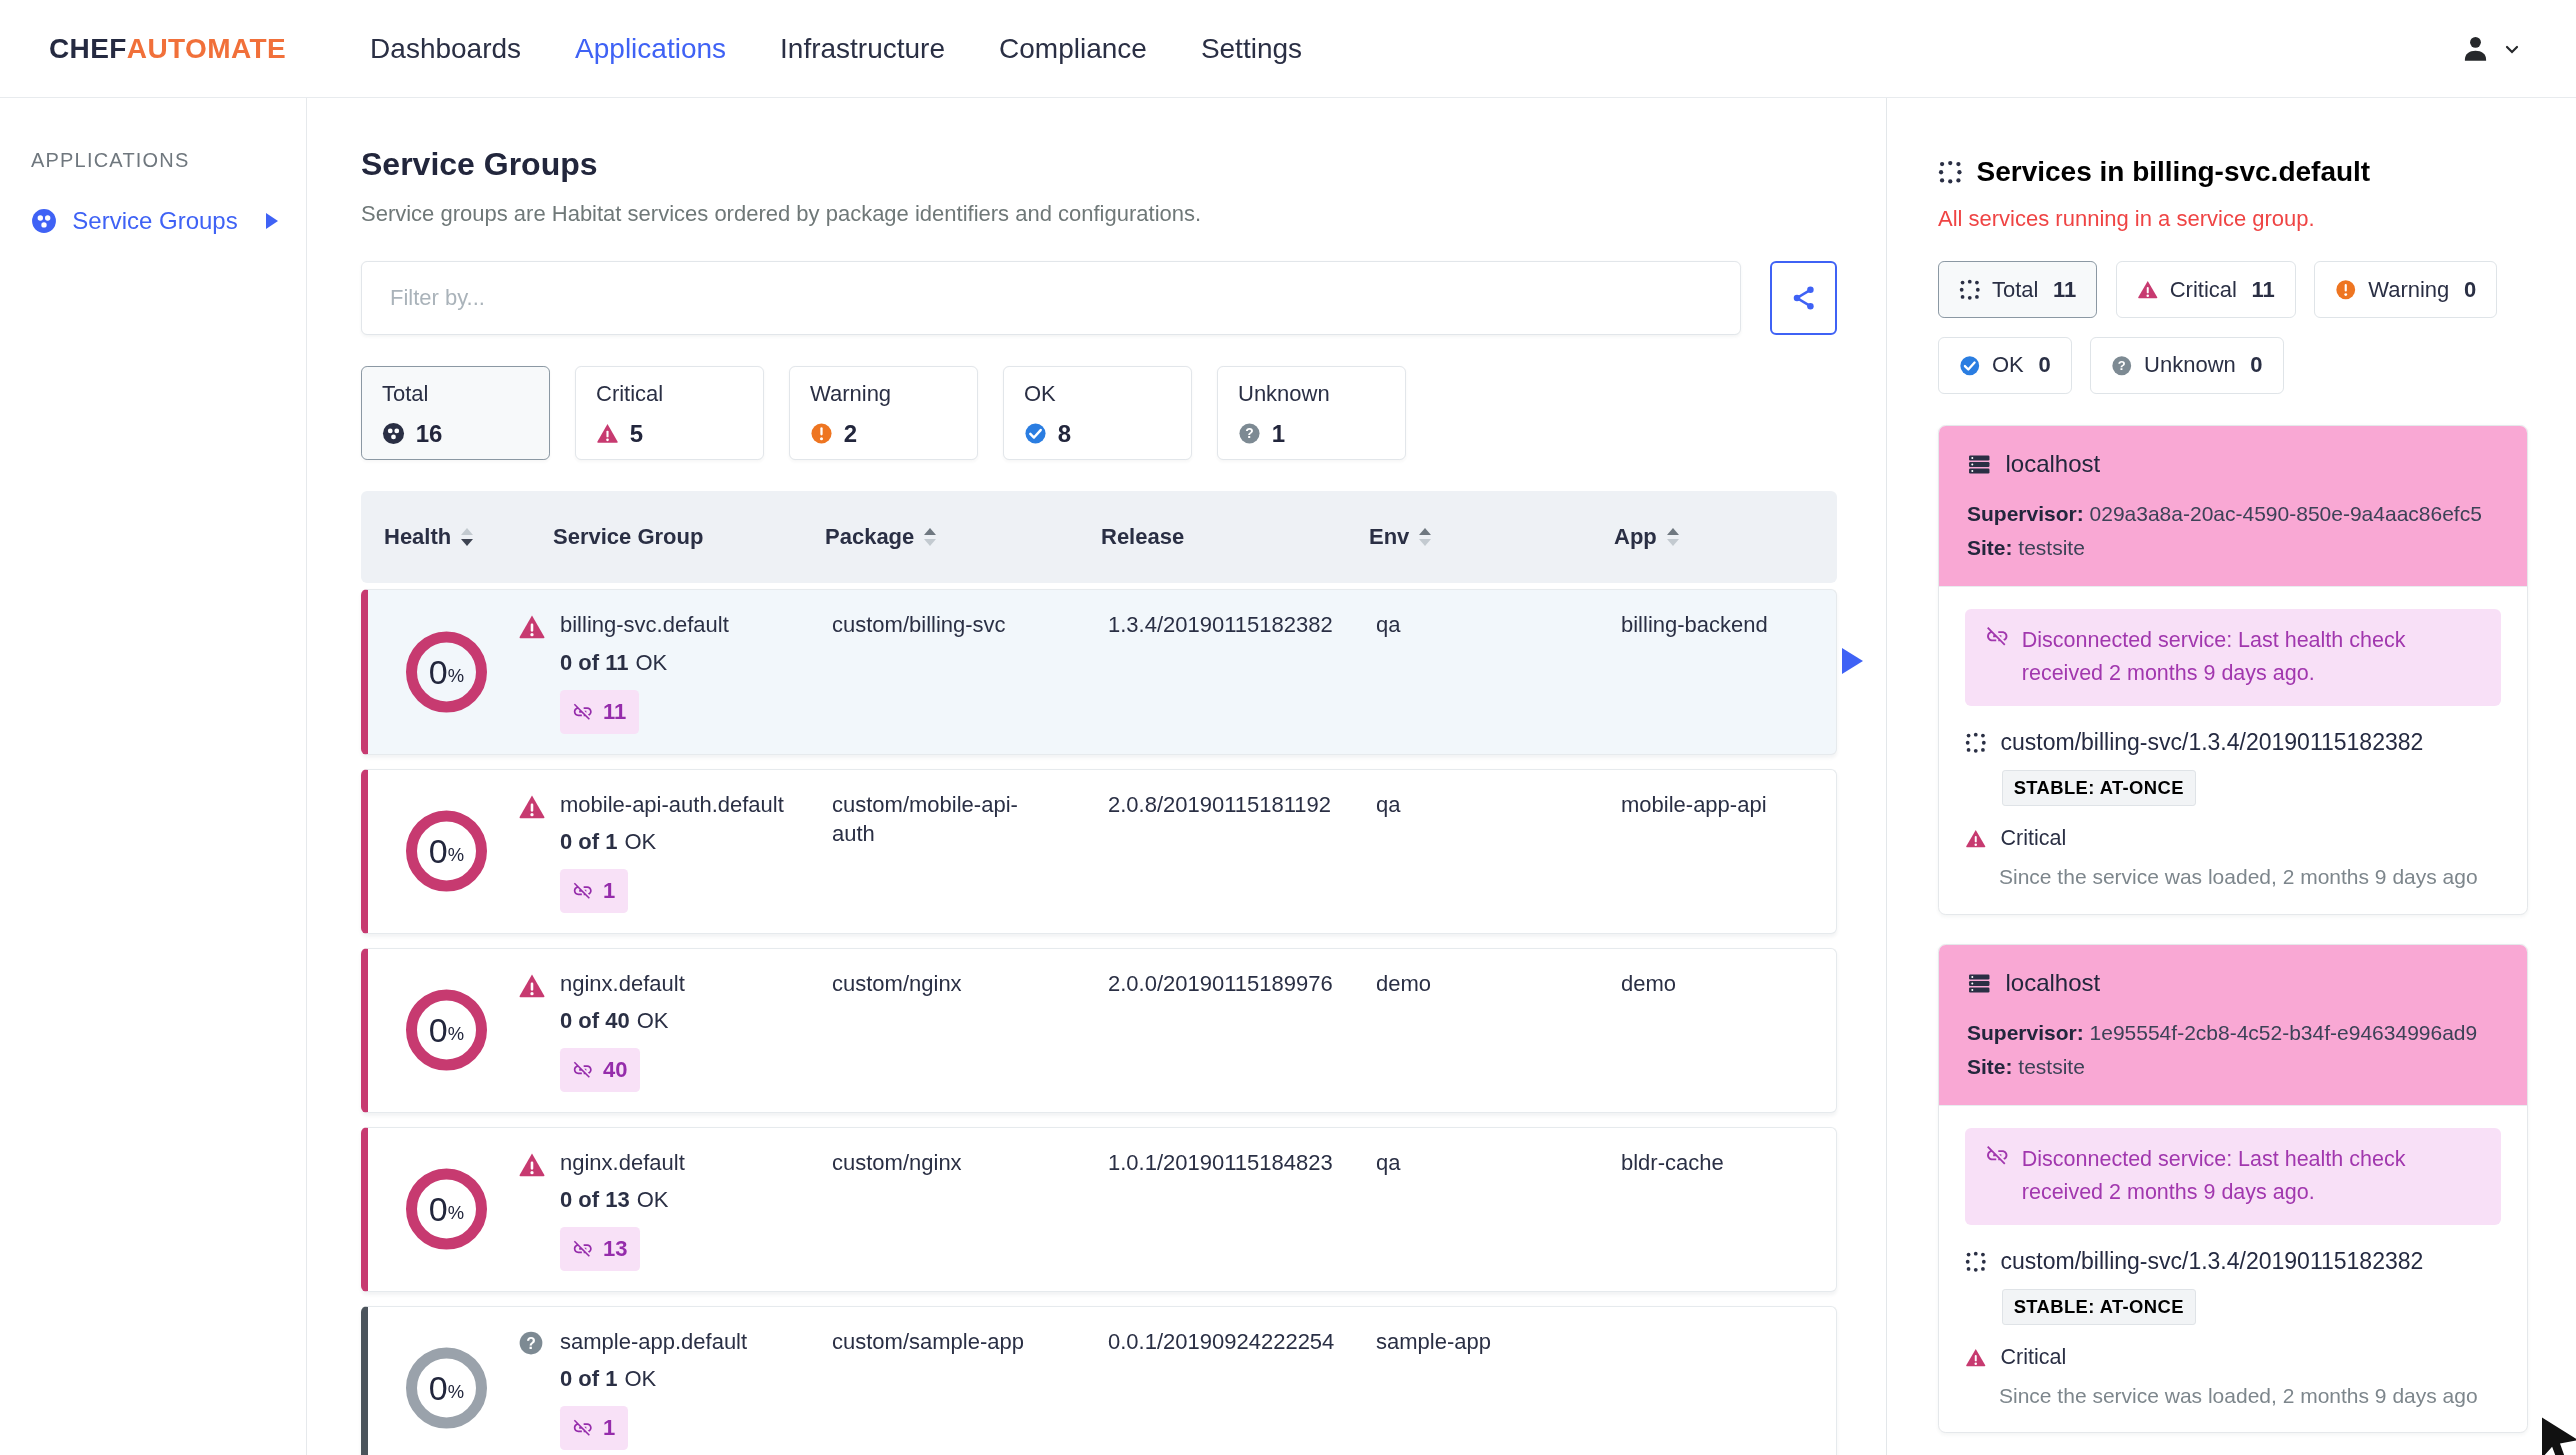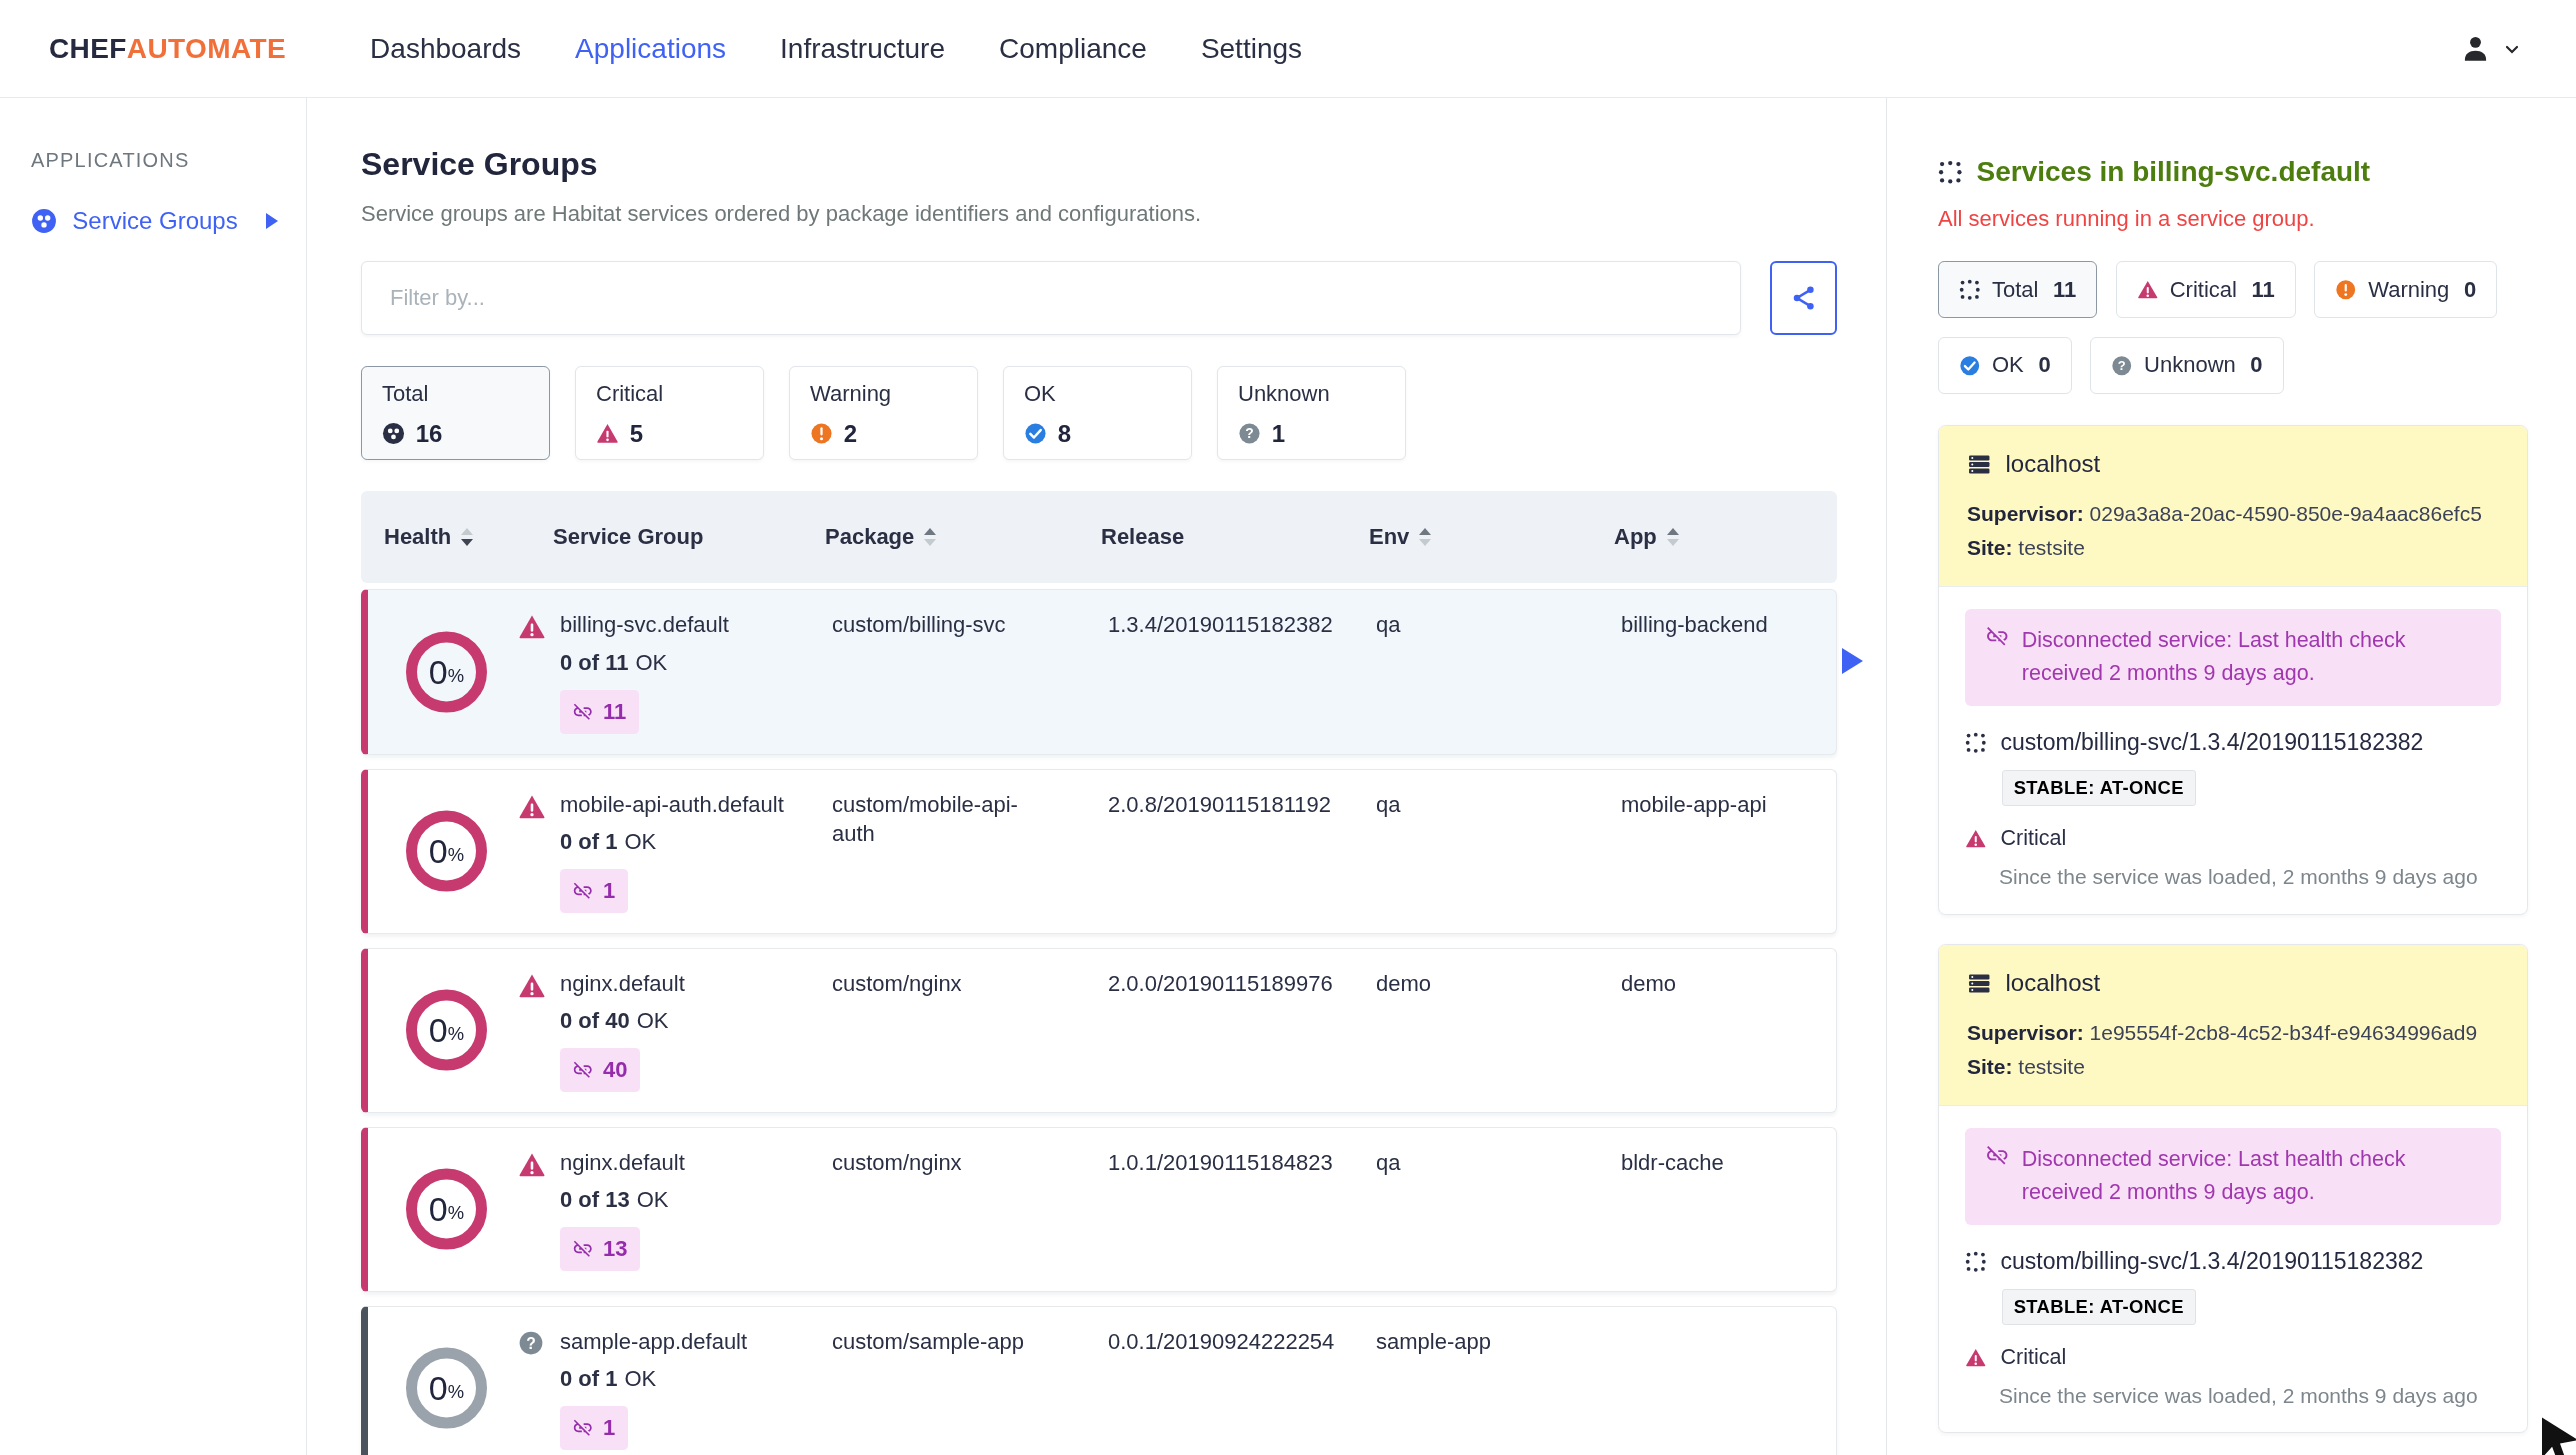--- a/index.html
+++ b/index.html
@@ -83,33 +83,33 @@
   .sg-badge b { font-size:22px; color:#952cab; font-weight:bold; }
   .pkg { max-width:230px; overflow-wrap:break-word; }
   .row-arrow { position:absolute; right:23px; top:550px; width:0; height:0;
     border-left:21px solid #3f62f5; border-top:13px solid transparent;
     border-bottom:13px solid transparent; cursor:pointer; }
 
   
   .panel { width:690px; border-left:1.5px solid #e3e7ea; padding:58px 48px 0 51px;
     position:relative; overflow:hidden; background:#fff; }
   .panel-title { display:flex; align-items:center; gap:14px; margin-bottom:18.4px; }
-  .panel-title h2 { font-size:28px; font-weight:bold; color:#4d7c0f; }
+  .panel-title h2 { font-size:28px; font-weight:bold; color:#000000; }
   .panel-sub { font-size:22px; color:#ef4444; margin-bottom:29px; }
   .pills { display:flex; flex-wrap:wrap; gap:18.4px; }
   .pill { display:inline-flex; align-items:center; gap:11.5px; height:57px; padding:0 20px;
     border:1.5px solid #dfe4e8; border-radius:6.1px; background:#fff; font-size:22px;
     color:#2a2f44; cursor:pointer; }
   .pill b { font-weight:bold; margin-left:3.1px; }
   .pill.selected { border-color:#8b98a3; background:#f7f9fa; }
 
   .cards { margin-top:31px; display:flex; flex-direction:column; gap:29px; }
   .card { border:1.5px solid #e5e8eb; border-radius:7.7px; overflow:hidden;
     box-shadow:0 1.5px 3.8px rgba(40,50,60,.05); background:#fff; }
-  .chead { background:#fef9c3; padding:24.5px 28px 21.5px; border-bottom:1.5px solid #e9edf0; }
+  .chead { background:#f9a8d4; padding:24.5px 28px 21.5px; border-bottom:1.5px solid #e9edf0; }
   .chost { display:flex; align-items:center; gap:14px; margin-bottom:18.4px; }
   .chost span { font-size:24px; color:#22263c; }
   .cmeta { font-size:21px; color:#3c4257; line-height:1.62; }
   .cmeta b { color:#22263c; font-weight:bold; }
   .cbody { padding:21.5px 26px 24.5px; }
   .alert { background:#f8e0f7; border-radius:6.1px; padding:15.3px 20px; display:flex; gap:12.3px; }
   .alert .atext { font-size:21.5px; color:#a137ae; line-height:1.55; }
   .pkgline { display:flex; align-items:center; gap:14px; margin-top:23px; }
   .pkgline span { font-size:23px; color:#252a41; }
   .stable-badge { display:inline-block; margin:14px 17px 0 37px; background:#f2f4f6;

